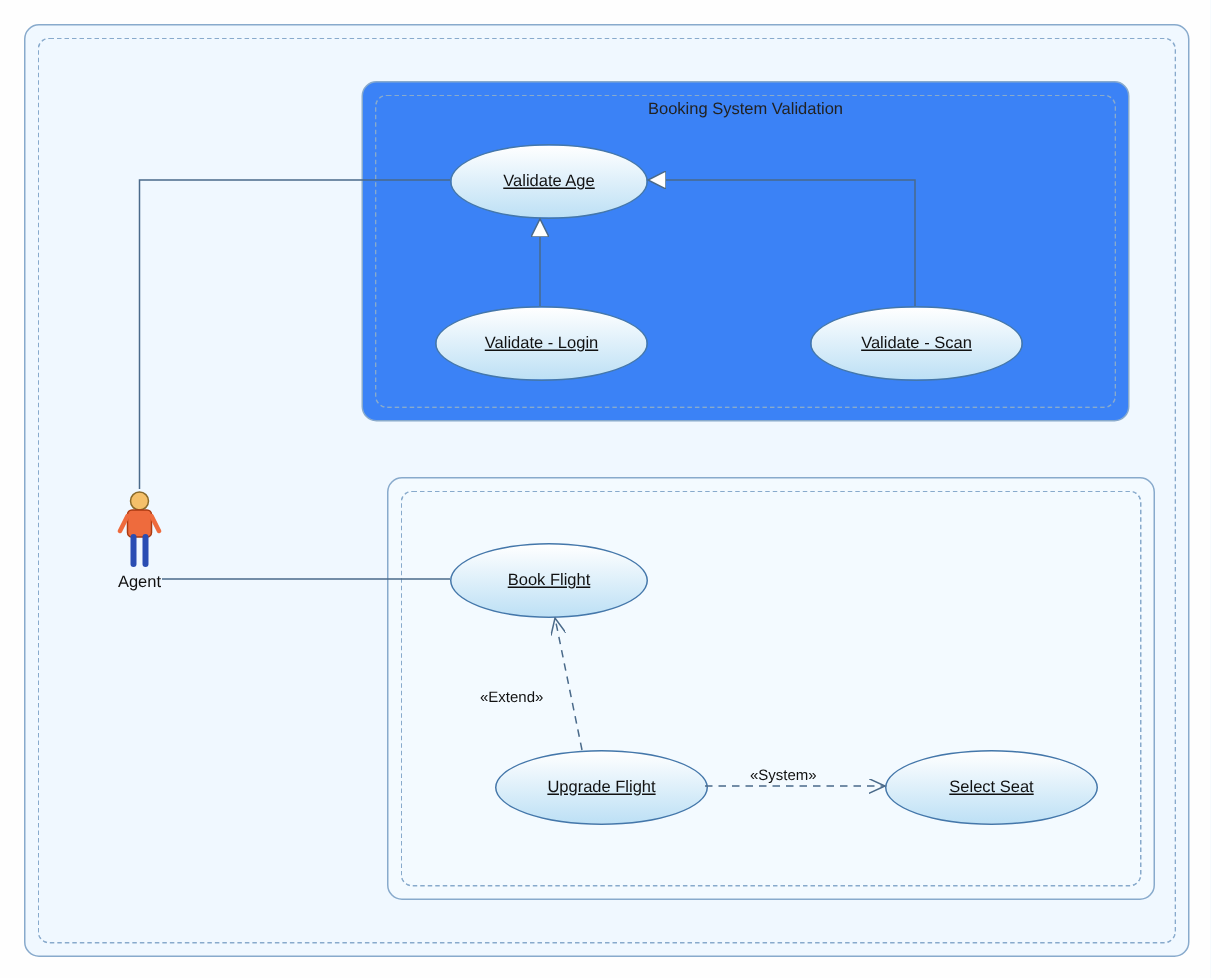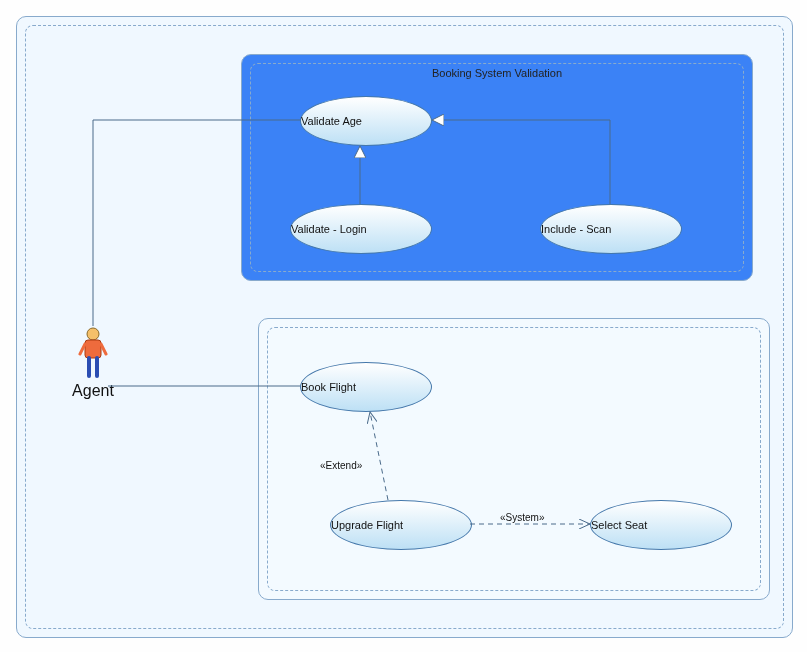--- a/index.html
+++ b/index.html
@@ -29,32 +29,33 @@
     font-size: 11px;
     color: #222;
   }
   .usecase {
     position: absolute;
     border: 1px solid #4477aa;
     border-radius: 50%;
     background: linear-gradient(to bottom, #ffffff, #bde0f5);
     display: flex;
     align-items: center;
-    justify-content: flex-start;
+    justify-content: center;
     font-size: 11px;
     color: #111;
     text-align: center;
+    text-decoration: underline;
   }
   .actor {
     position: absolute;
     text-align: center;
   }
   .actor-label {
     position: absolute;
-    font-size: 16px;
+    font-size: 11px;
     color: #111;
     text-align: center;
   }
   .rel-label {
     position: absolute;
     font-size: 10px;
     color: #111;
     background: transparent;
   }
   svg.connections {
@@ -100,21 +101,21 @@
 
 <div class="usecase" style="left:300px; top:96px; width:130px; height:48px;">
   <span>Validate Age</span>
 </div>
 
 <div class="usecase" style="left:290px; top:204px; width:140px; height:48px;">
   <span>Validate - Login</span>
 </div>
 
 <div class="usecase" style="left:540px; top:204px; width:140px; height:48px;">
-  <span>Include - Scan</span>
+  <span>Validate - Scan</span>
 </div>
 
 <div class="usecase" style="left:300px; top:362px; width:130px; height:48px;">
   <span>Book Flight</span>
 </div>
 
 <div class="usecase" style="left:330px; top:500px; width:140px; height:48px;">
   <span>Upgrade Flight</span>
 </div>
 

